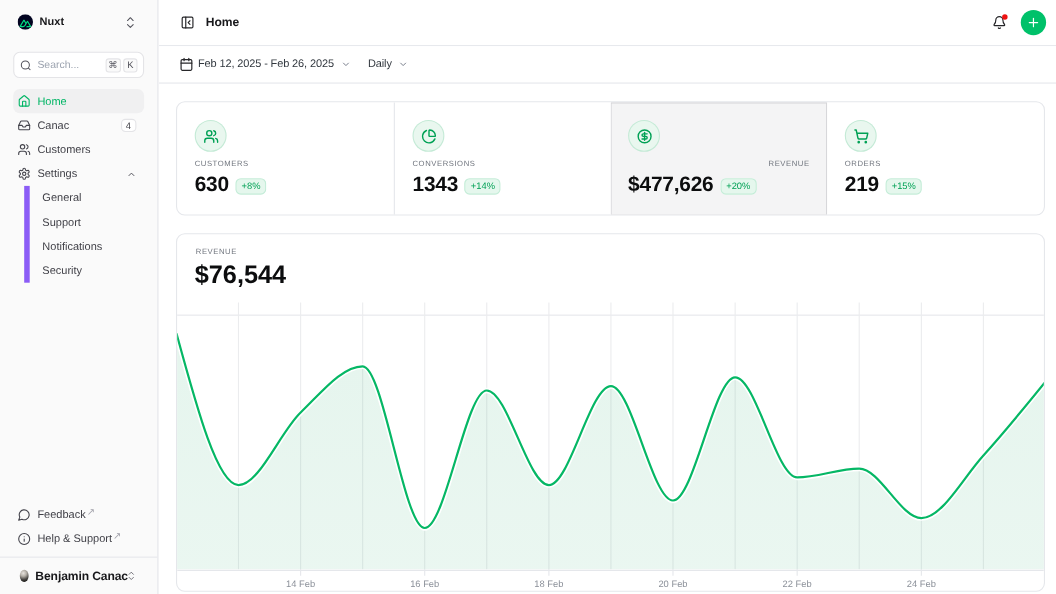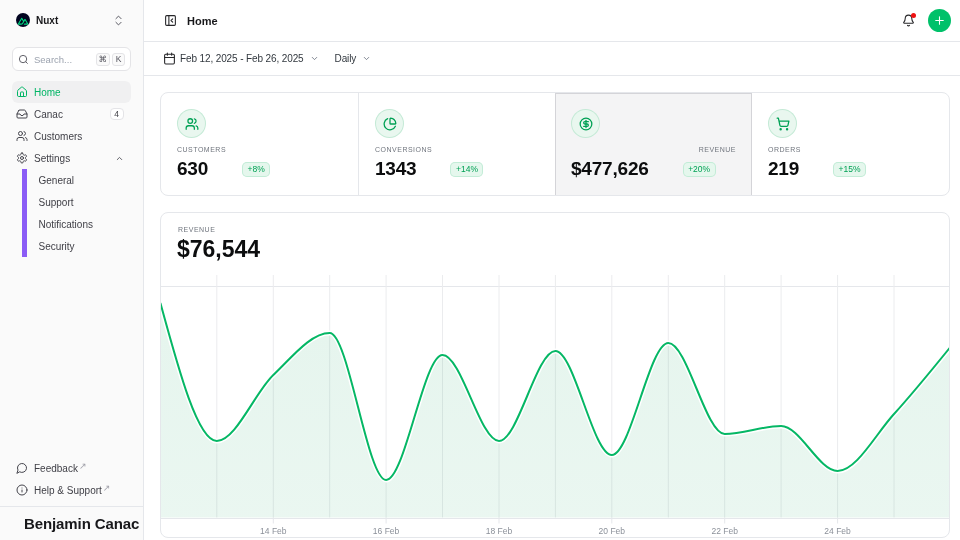--- a/index.html
+++ b/index.html
@@ -21,21 +21,21 @@
   color:#3f3f46; font-size:10px; font-weight:500; margin:0 12px; }
 .mi .lbl { margin-left:6px; flex:1; }
 .mi.active { background:#f0f0f1; color:#00b565; }
 .badge4 { border:1px solid #e4e4e7; border-radius:4px; font-size:8.5px; color:#3f3f46;
   padding:0 3.5px; line-height:10.5px; background:#fff; font-weight:500; }
 .sub { margin-left:22px; border-left:5px solid #8b5cf6; padding-left:11.5px; margin-right:12px;}
 .sub .si { height:22px; display:flex; align-items:center; font-size:10px; color:#3f3f46; font-weight:500;}
 #sb-bottom { position:absolute; bottom:39px; left:0; width:100%; }
 #userrow { position:absolute; bottom:0; left:0; width:100%; height:34px; border-top:1px solid #e5e7eb;
   display:flex; align-items:center; padding:0 20px 0 18px; }
-#userrow .un { font-size:15px; font-weight:700; color:#18181b; margin-left:6px; flex:1; white-space:nowrap; letter-spacing:-0.1px;}
+#userrow .un { font-size:11px; font-weight:700; color:#18181b; margin-left:6px; flex:1; white-space:nowrap; letter-spacing:-0.1px;}
 .avatar { width:11px; height:11px; border-radius:50%;
   background:radial-gradient(circle at 40% 28%, #e8e4df 0%, #b5b0a8 30%, #4a4845 62%, #181715 85%); }
 .extarrow { font-size:9px; color:#a1a1aa; position:relative; top:-3px; margin-left:1px;}
 
 #main { margin-left:144px; }
 #hdr { height:42px; border-bottom:1px solid #e5e7eb; display:flex; align-items:center; padding:0 9px 0 20px; background:#fff;}
 #hdr .ttl { font-size:11px; font-weight:700; color:#18181b; margin-left:10px; flex:1;}
 #plusbtn { width:23px; height:23px; border-radius:50%; background:#00c16a; display:flex;
   align-items:center; justify-content:center;}
 #toolbar { height:34px; border-bottom:1px solid #e5e7eb; display:flex; align-items:center; padding:0 9px 0 19px; background:#fff;}
@@ -45,21 +45,21 @@
 
 #stats { margin:16px 10px 0 16px; height:104px; border:1px solid #e5e7eb; border-radius:8px;
   background:#fff; display:grid; grid-template-columns:1fr 1fr 1fr 1fr; overflow:hidden;}
 .stat { padding:16px; border-left:1px solid #e5e7eb; position:relative;}
 .stat:first-child { border-left:none; }
 .stat.sel { background:#f4f4f5; box-shadow:inset 0 0 0 1px #d4d4d8; border-left:none; border-radius:0;text-align:right;}
 .stat.sel + .stat { border-left:none; }
 .sicon { width:27px; height:27px; border-radius:50%; background:#e9f7ef; box-shadow:0 0 0 1px #c4ead6;
   display:flex; align-items:center; justify-content:center; margin:1px 0 0 1px;}
 .slabel { font-size:7px; letter-spacing:0.5px; color:#70757e; margin-top:9px; font-weight:500;}
-.srow { display:flex; align-items:center; margin-top:5px;gap:28px; }
+.srow { display:flex; align-items:center; margin-top:5px; }
 .snum { font-size:19px; font-weight:700; color:#0c0d0e; letter-spacing:-0.2px;}
 .chip { margin-left:6px; background:#e5f7ed; box-shadow:inset 0 0 0 1px #c3ecd7; color:#00a155;
   font-size:8.5px; font-weight:500; border-radius:5px; padding:2.5px 5.5px;}
 
 #chartcard { margin:16px 10px 0 16px; height:326px; border:1px solid #e5e7eb; border-radius:8px;
   background:#fff; position:relative; overflow:hidden;}
 #chartcard .clabel { font-size:7px; letter-spacing:0.5px; color:#70757e; margin:13px 0 0 17px; font-weight:500;}
 #chartcard .cnum { font-size:23px; font-weight:700; color:#0c0d0e; margin:3px 0 0 16px; letter-spacing:0;}
 #chartcard .chd { height:61px; border-bottom:1px solid #e5e7eb; }
 #chartsvg { position:absolute; left:0; top:0; }

